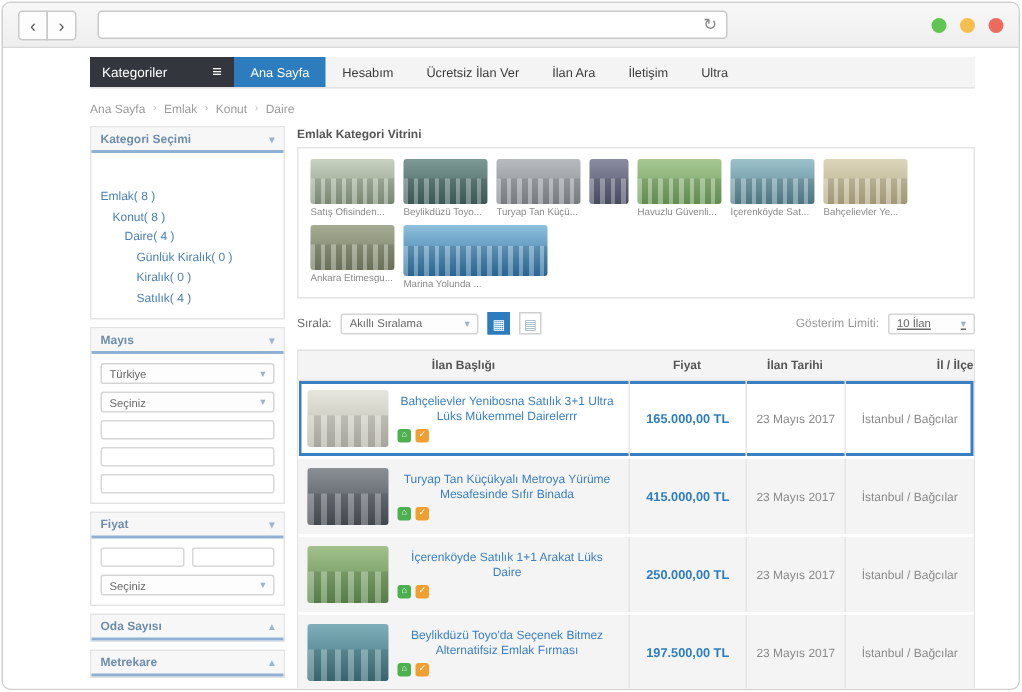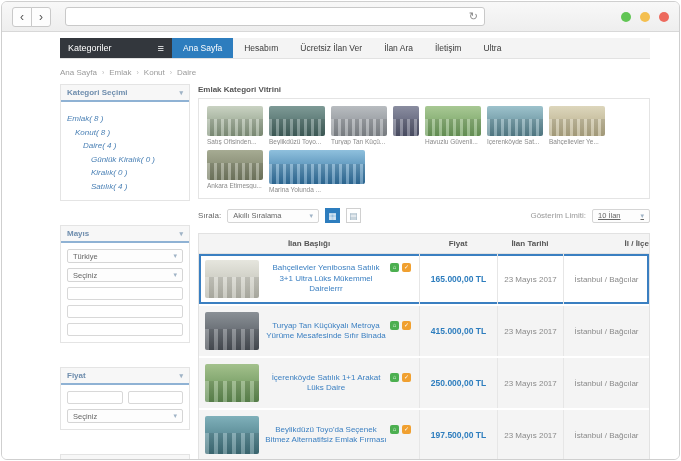--- a/index.html
+++ b/index.html
@@ -15,37 +15,37 @@
   .url-input { flex:1; border:none; outline:none; font-size:9px; background:transparent; }
   .refresh { color:#888; font-size:11px; cursor:pointer; }
   .dots { margin-left:auto; display:flex; gap:9px; }
   .dot { width:10px; height:10px; border-radius:50%; }
   .dot.g { background:#61c554; } .dot.y { background:#f4bf4f; } .dot.r { background:#ed6a5e; }
 
   
   .page { height:429px; background:#fff; overflow:hidden; padding:6px 29px 0 58px; }
 
   .site-nav { display:flex; height:21px; background:#f4f4f4; border-bottom:1px solid #e2e2e2; }
-  .cat-btn { background:#33373d; color:#fff; width:112px; display:flex; align-items:center; justify-content:space-between; padding:0 8px; font-size:9px; cursor:pointer; flex:none; }
+  .cat-btn { background:#33373d; color:#fff; width:96px; display:flex; align-items:center; justify-content:space-between; padding:0 8px; font-size:9px; cursor:pointer; flex:none; }
   .menu-glyph { font-size:11px; }
   .tab { padding:0 11px; display:flex; align-items:center; font-size:8.5px; color:#3a3a3a; cursor:pointer; }
   .tab.active { background:#2d7dbe; color:#fff; }
 
   .breadcrumb { margin:9px 0 7px; font-size:8px; color:#9a9a9a; display:flex; gap:5px; align-items:center; }
   .crumb { cursor:pointer; }
   .crumb-sep { color:#bbb; font-size:7px; }
 
   .content { display:flex; gap:8px; }
 
   
   .sidebar { width:130px; flex:none; }
-  .panel { margin-bottom:24px; border:1px solid #e4e4e4; background:#fff; }
+  .panel { margin-bottom:5px; border:1px solid #e4e4e4; background:#fff; }
   .panel-h { height:17px; background:#f7f7f7; border-bottom:2px solid #8fb2d4; display:flex; justify-content:space-between; align-items:center; padding:0 6px; font-size:8px; font-weight:bold; color:#6e8dad; cursor:pointer; }
   .chev { color:#9fb3c6; font-size:7px; }
-  .cat-list { padding:10px 6px 7px;font-style:italic; }
+  .cat-list { padding:22px 6px 7px; }
   .cat-item { font-size:8px; color:#4a80b5; line-height:13.5px; display:block; cursor:pointer; text-decoration:none; }
   .lvl1 { padding-left:8px; } .lvl2 { padding-left:16px; } .lvl3 { padding-left:24px; }
   .panel-body { padding:6px; display:flex; flex-direction:column; gap:5px; }
   .select { height:14px; border:1px solid #d5d5d5; background:#fdfdfd; border-radius:2px; font-size:7.5px; color:#666; display:flex; align-items:center; justify-content:space-between; padding:0 5px; cursor:pointer; }
   .tinput { height:13px; border:1px solid #d8d8d8; border-radius:2px; width:100%; font-size:8px; padding:0 4px; }
   .price-row { display:flex; gap:5px; }
   .price-row .tinput { width:50%; }
 
   
   .main { flex:1; min-width:0; }
@@ -81,21 +81,21 @@
   .hcell { text-align:center; }
   .h-title { flex:1; }
   .w-price { width:78px; flex:none; } .w-date { width:66px; flex:none; } .w-loc { width:86px; flex:none;text-align:right; }
   .lrow { display:flex; align-items:stretch; min-height:51px; background:#f4f4f4; border-bottom:2px solid #fff; cursor:pointer; }
   .lrow.hl { background:#fff; box-shadow:inset 0 0 0 2px #3a7fc1; }
   .cell { display:flex; align-items:center; justify-content:center; font-size:8px; color:#8a8a8a; border-left:1px solid #e6e6e6; text-align:center; }
   .cell-title { flex:1; justify-content:flex-start; gap:6px; padding:6px 8px 6px 6px; border-left:none; }
   .row-thumb { width:54px; height:38px; flex:none; border-radius:2px; position:relative; overflow:hidden; }
   .row-thumb::after { content:""; position:absolute; left:0; right:0; top:45%; bottom:0;
     background:repeating-linear-gradient(90deg, rgba(255,255,255,.25) 0 4px, rgba(0,0,0,.10) 4px 9px); }
-  .title-wrap { display:flex; flex-direction:row; gap:3px; min-width:0; }
+  .title-wrap { display:flex; flex-direction:column; gap:3px; min-width:0; }
   .row-title { font-size:8px; color:#3a7fc1; line-height:1.3; }
   .badges { display:flex; gap:3px; }
   .badge { width:9px; height:9px; border-radius:2px; color:#fff; font-size:6px; line-height:9px; text-align:center; }
   .badge.green { background:#4caf50; } .badge.orange { background:#f0a030; }
   .price { color:#2d7dbe; font-weight:bold; font-size:8.5px; }
 </style>
 </head>
 <body>
 
 <div class="browser">

